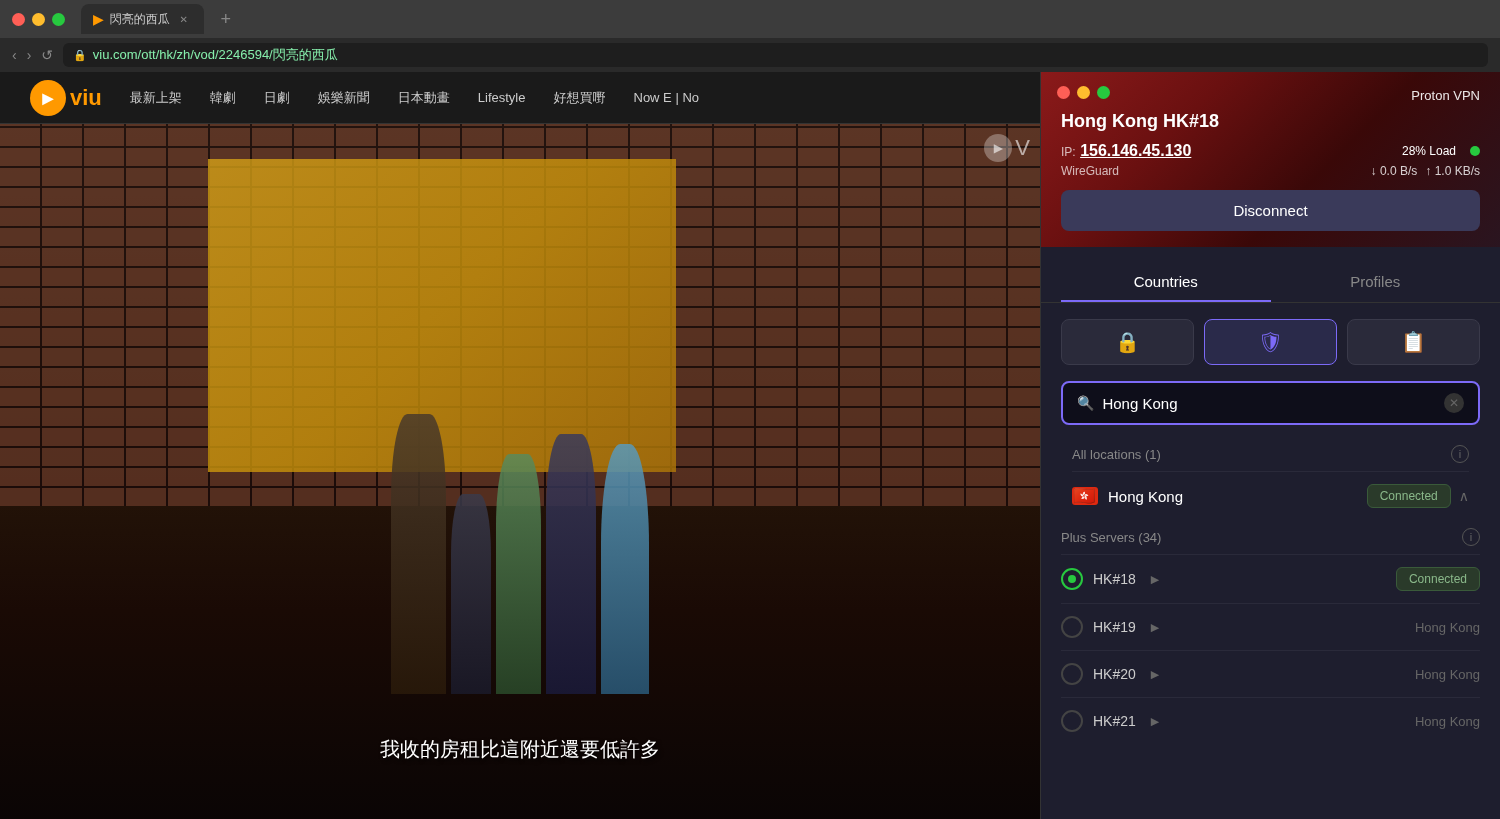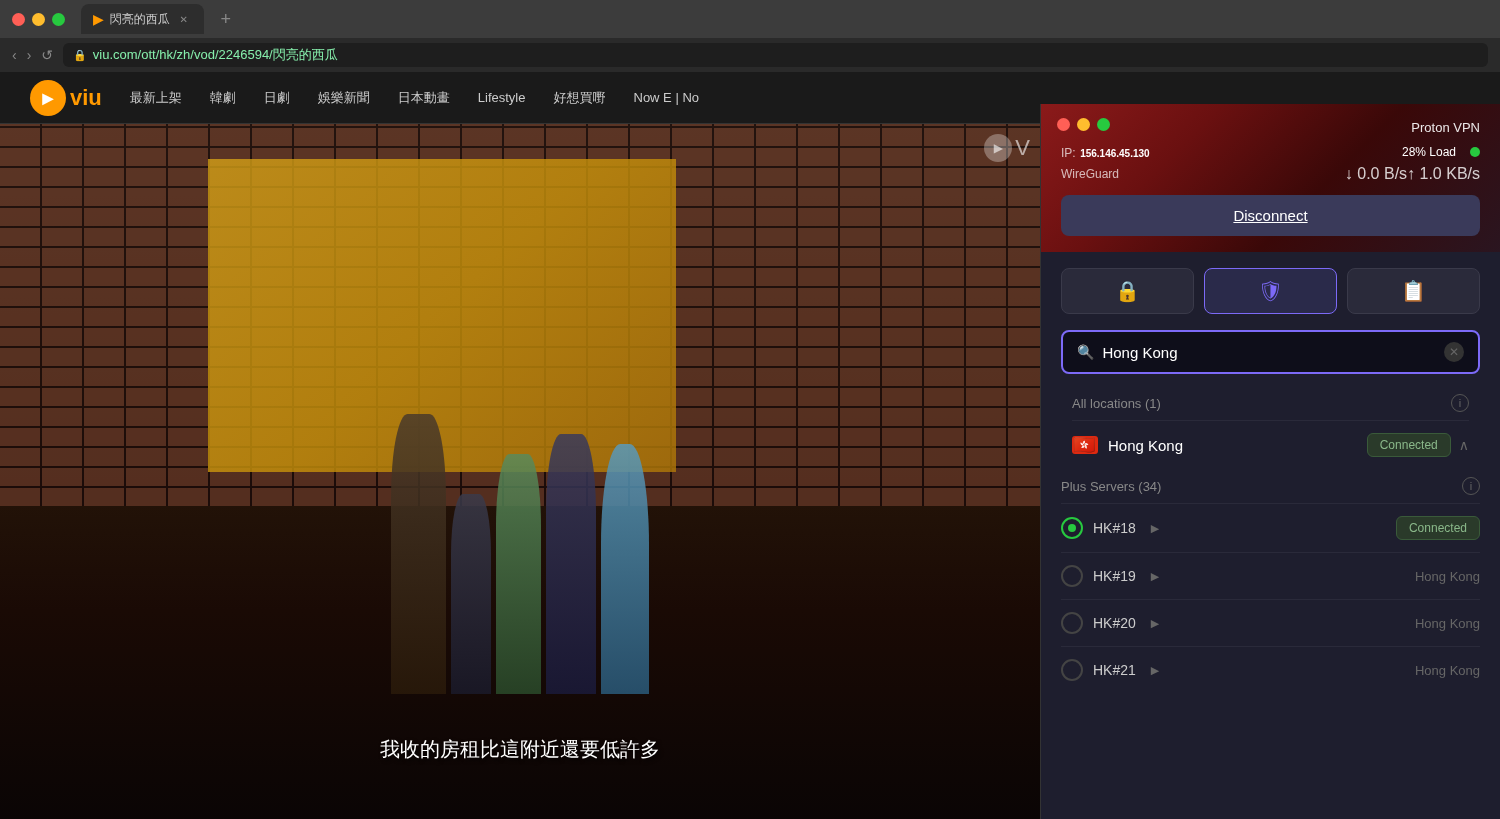--- a/index.html
+++ b/index.html
@@ -266,21 +266,20 @@
     }
 
     
     .vpn-panel {
       width: 460px;
       background: #1e1e2e;
       display: flex;
       flex-direction: column;
       overflow: hidden;
       border-left: 1px solid #333;
-      margin-top: 32px;
     }
 
     
     .vpn-header {
       background: linear-gradient(135deg, #8b1a1a 0%, #6a1010 30%, #3a0808 60%, #2a1520 100%);
       padding: 16px 20px;
       position: relative;
       min-height: 100px;
     }
     .vpn-title-bar {
@@ -312,22 +311,23 @@
       justify-content: space-between;
       margin-bottom: 4px;
     }
     .ip-label {
       color: rgba(255,255,255,0.7);
       font-size: 12px;
       text-align: center;
     }
     .ip-value {
       color: white;
-      font-size: 10px;
+      font-size: 16px;
       font-weight: 600;
+      text-decoration: underline;
     }
     .load-container {
       display: flex;
       align-items: center;
       gap: 14px;
     }
     .load-text {
       color: white;
       font-size: 12px;
     }
@@ -341,36 +341,35 @@
       display: flex;
       align-items: center;
       justify-content: space-between;
     }
     .protocol-text {
       color: rgba(255,255,255,0.7);
       font-size: 12px;
     }
     .speed-text {
       color: rgba(255,255,255,0.8);
-      font-size: 16px;
-      display: flex;
-      gap: 0;
+      font-size: 12px;
+      display: flex;
+      gap: 8px;
     }
     .disconnect-btn {
       width: 100%;
       background: #3a3a5a;
       border: none;
       border-radius: 8px;
       color: white;
       font-size: 15px;
       font-weight: 500;
       padding: 12px;
       cursor: pointer;
       margin-top: 12px;
-      text-decoration: underline;
     }
 
     
     .vpn-body {
       flex: 1;
       overflow-y: auto;
       background: #1e1e2e;
     }
     .vpn-body::-webkit-scrollbar {
       width: 4px;
@@ -674,20 +673,21 @@
 
     <div class="vpn-header">
       <div class="vpn-traffic-lights">
         <div class="traffic-light tl-red"></div>
         <div class="traffic-light tl-yellow"></div>
         <div class="traffic-light tl-green"></div>
       </div>
       <div class="vpn-title-bar">
         <span class="proton-vpn-title">Proton VPN</span>
       </div>
+      <div class="server-name">Hong Kong HK#18</div>
       <div class="server-details">
         <div>
           <span class="ip-label">IP:</span>
           <span class="ip-value">156.146.45.130</span>
         </div>
         <div class="load-container">
           <span class="load-text">28% Load</span>
           <div class="load-dot"></div>
         </div>
       </div>
@@ -696,20 +696,24 @@
         <div class="speed-text">
           <span>↓ 0.0 B/s</span>
           <span>↑ 1.0 KB/s</span>
         </div>
       </div>
       <button class="disconnect-btn">Disconnect</button>
     </div>
 
     <div class="vpn-body">
 
+      <div class="vpn-tabs">
+        <div class="vpn-tab active">Countries</div>
+        <div class="vpn-tab">Profiles</div>
+      </div>
 
       <div class="filter-row">
         <div class="filter-btn">
           <span class="filter-icon">🔒</span>
         </div>
         <div class="filter-btn active">
           <span class="filter-icon">🛡</span>
         </div>
         <div class="filter-btn">
           <span class="filter-icon">📋</span>

